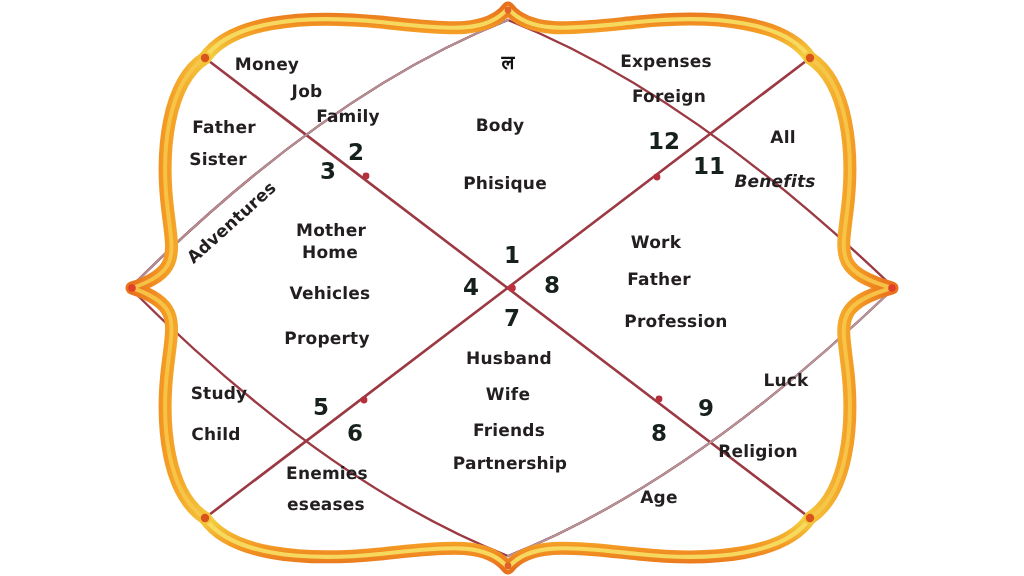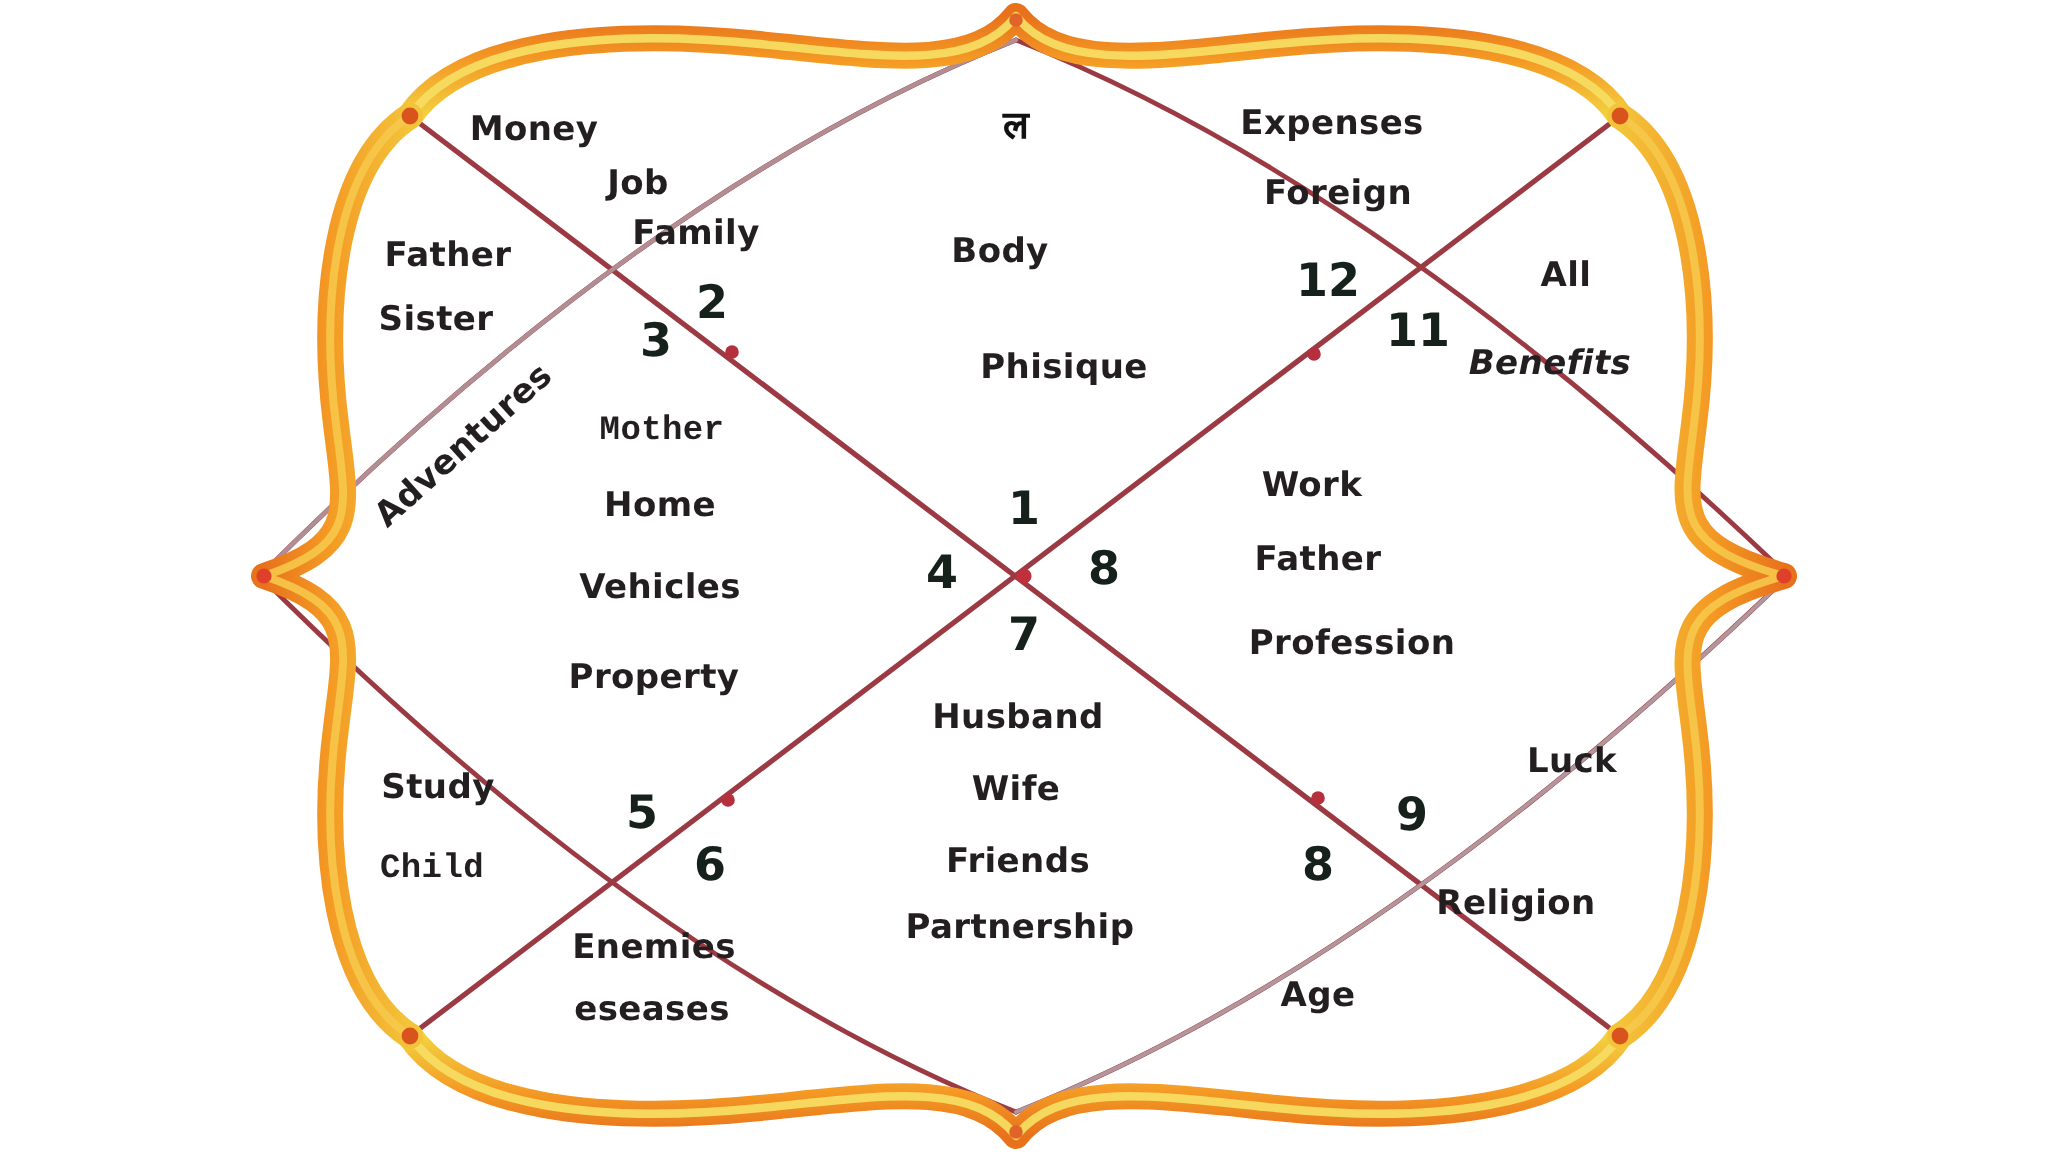--- a/index.html
+++ b/index.html
@@ -158,37 +158,37 @@
   <span class="num" style="left:321px; top:407px;">5</span>
   <span class="num" style="left:355px; top:433px;">6</span>
   <span class="num" style="left:512px; top:318px;">7</span>
   <span class="num" style="left:659px; top:433px;">8</span>
   <span class="num" style="left:706px; top:408px;">9</span>
   <span class="num" style="left:552px; top:285px;">8</span>
   <span class="num" style="left:709px; top:166px;">11</span>
   <span class="num" style="left:664px; top:141px;">12</span>
 
   <span class="lbl" style="left:500px; top:126px;">Body</span>
-  <span class="lbl" style="left:505px; top:184px;margin-left:27px;">Phisique</span>
+  <span class="lbl" style="left:505px; top:184px;">Phisique</span>
 
   <span class="lbl" style="left:267px; top:65px;">Money</span>
-  <span class="lbl" style="left:319px; top:92px;">Job</span>
+  <span class="lbl" style="left:307px; top:92px;">Job</span>
   <span class="lbl" style="left:348px; top:117px;">Family</span>
 
   <span class="lbl" style="left:224px; top:128px;">Father</span>
   <span class="lbl" style="left:218px; top:160px;">Sister</span>
   <span class="lbl rot" style="left:232px; top:223px; transform:translate(-50%,-50%) rotate(-42deg);">Adventures</span>
 
-  <span class="lbl" style="left:331px; top:216px;font-family:Liberation Mono, monospace;">Mother</span>
+  <span class="lbl" style="left:331px; top:231px;">Mother</span>
   <span class="lbl" style="left:330px; top:253px;">Home</span>
   <span class="lbl" style="left:330px; top:294px;">Vehicles</span>
   <span class="lbl" style="left:327px; top:339px;">Property</span>
 
   <span class="lbl" style="left:219px; top:394px;">Study</span>
-  <span class="lbl" style="left:216px; top:435px;font-family:Liberation Mono, monospace;">Child</span>
+  <span class="lbl" style="left:216px; top:435px;">Child</span>
 
   <span class="lbl" style="left:327px; top:474px;">Enemies</span>
   <span class="lbl" style="left:326px; top:505px;">eseases</span>
 
   <span class="lbl" style="left:509px; top:359px;">Husband</span>
   <span class="lbl" style="left:508px; top:395px;">Wife</span>
   <span class="lbl" style="left:509px; top:431px;">Friends</span>
   <span class="lbl" style="left:510px; top:464px;text-align:right;">Partnership</span>
 
   <span class="lbl" style="left:659px; top:498px;">Age</span>

